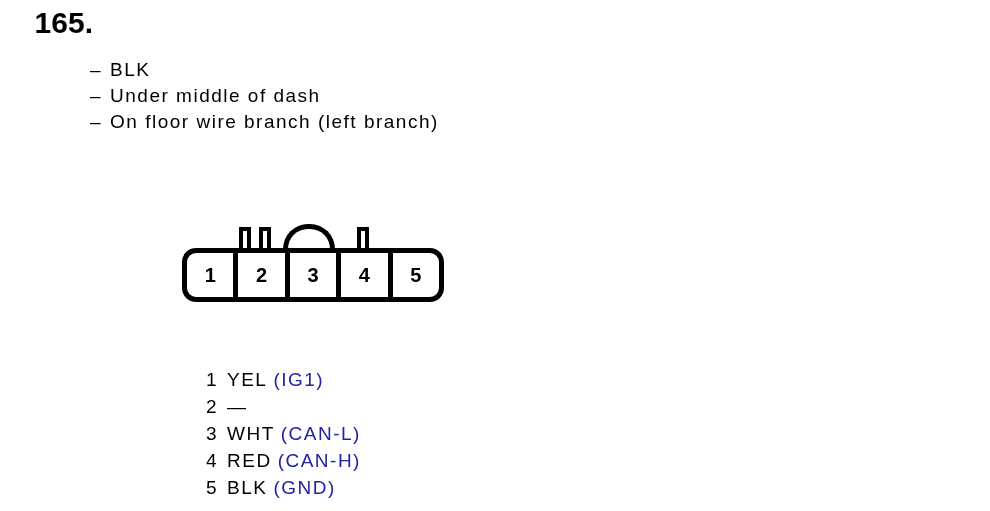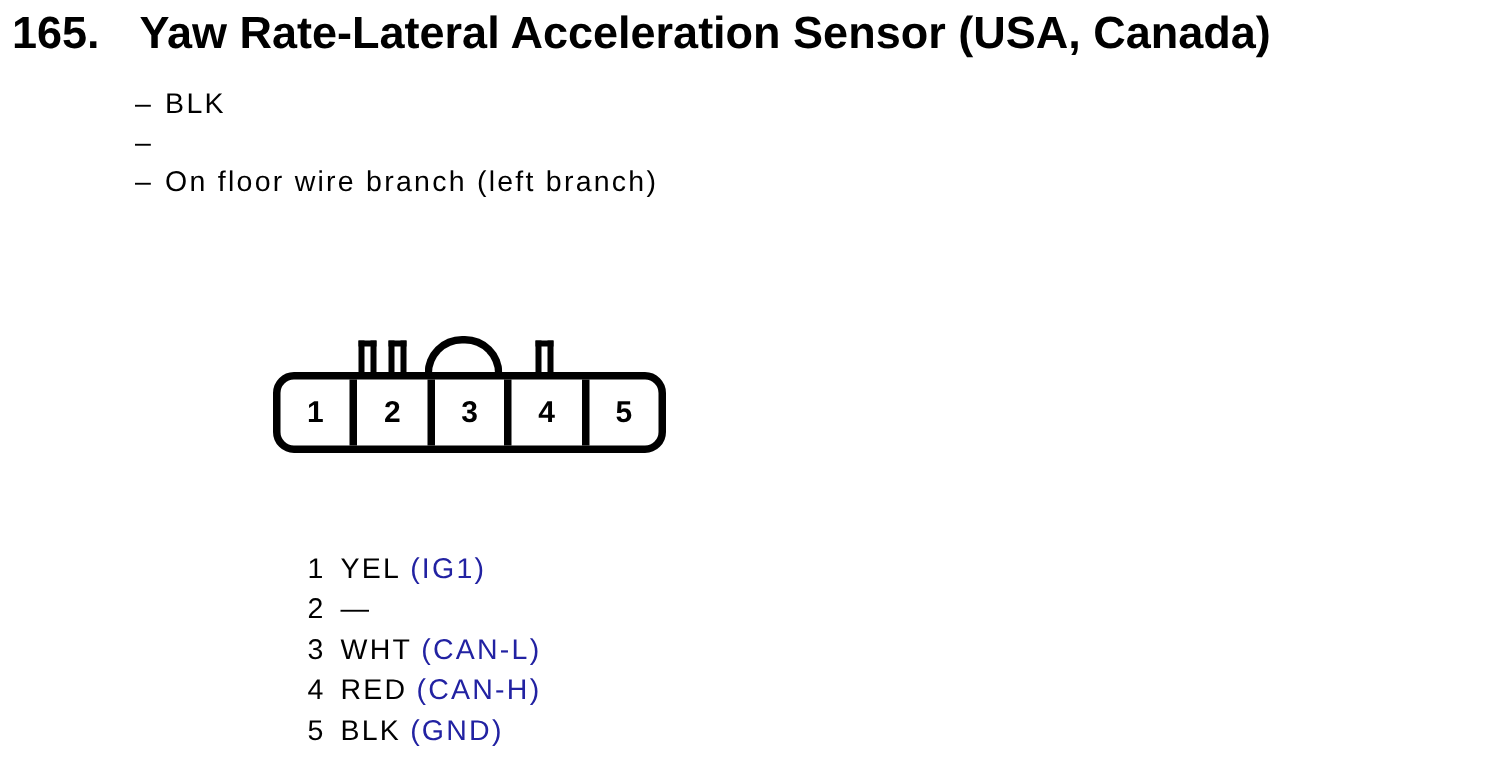--- a/index.html
+++ b/index.html
@@ -8,20 +8,21 @@
     background: #ffffff;
   }
   .page {
     position: relative;
     width: 990px;
     height: 511px;
     background: #ffffff;
     font-family: "Liberation Sans", sans-serif;
     color: #000;
     overflow: hidden;
+    text-align: right;
   }
 
   
   .title-row {
     position: absolute;
     left: 8px;
     top: 6px;
     display: flex;
     align-items: baseline;
     font-size: 30px;
@@ -131,30 +132,30 @@
     margin-left: 6px;
   }
 </style>
 </head>
 <body style="background: rgb(255, 255, 255);">
 
 <div class="page">
 
   <div class="title-row">
     <span class="title-num">165.</span>
-    <span class="title-text">Yaw Rate-Lateral Acceleration Sensor (USA, Canada)</span>
   </div>
 
   <div class="notes">
     <div class="note">
       <span class="note-bullet">–</span>
       <span class="note-text">BLK</span>
     </div>
     <div class="note">
       <span class="note-bullet">–</span>
+      <span class="note-text">Under middle of dash</span>
     </div>
     <div class="note">
       <span class="note-bullet">–</span>
       <span class="note-text">On floor wire branch (left branch)</span>
     </div>
   </div>
 
   <div class="connector">
     <div class="conn-tab t1"></div>
     <div class="conn-tab t2"></div>

